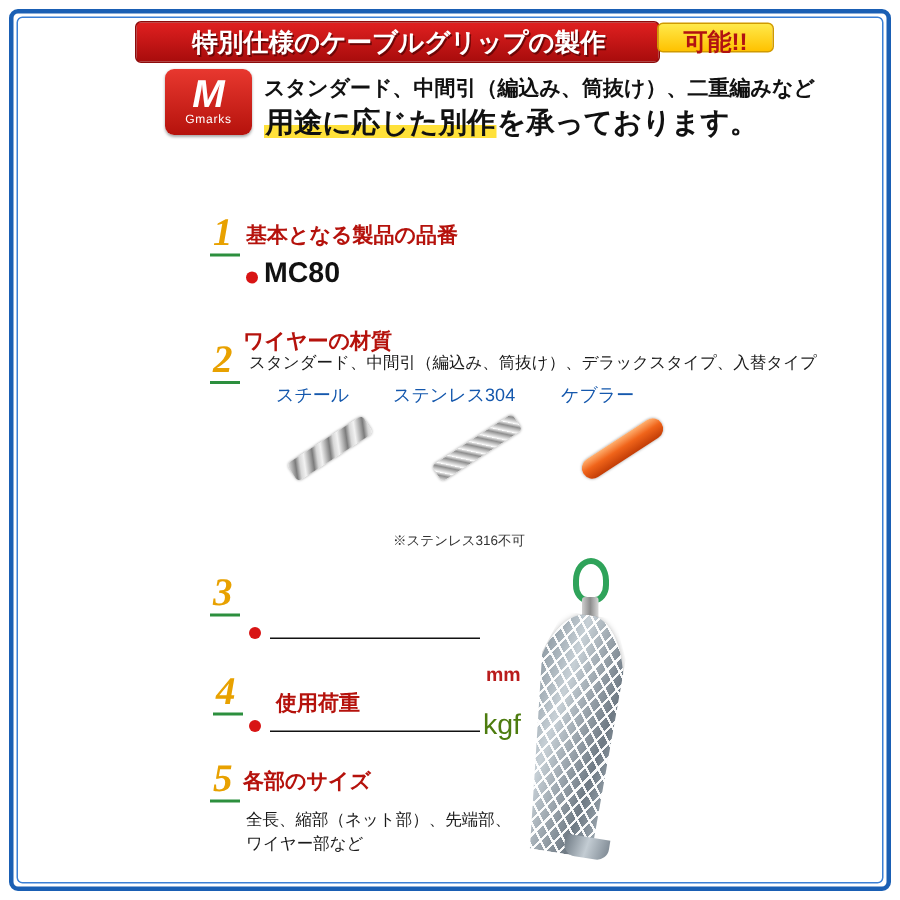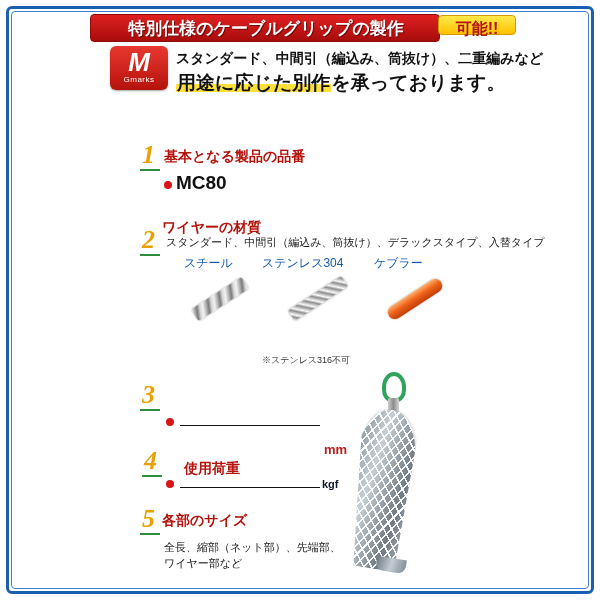--- a/index.html
+++ b/index.html
@@ -328,23 +328,23 @@
   .s4-bullet { left: 152px; top: 466px; }
   .s4-line {
     position: absolute;
     left: 166px; top: 473px;
     width: 140px; height: 1px;
     background: #111111;
   }
   .s4-unit {
     position: absolute;
     left: 308px; top: 462px;
-    font-size: 11px;
-    font-weight: bold;
-    color: #0f172a;
+    font-size: 19px;
+    font-weight: normal;
+    color: #4d7c0f;
     line-height: 16px;
   }
 
   
   .s5-num { left: 128px; top: 492px; }
   .s5-title { left: 148px; top: 497px; }
   .s5-desc1 { left: 150px; top: 526px; }
   .s5-desc2 { left: 150px; top: 542px; }
 
   

